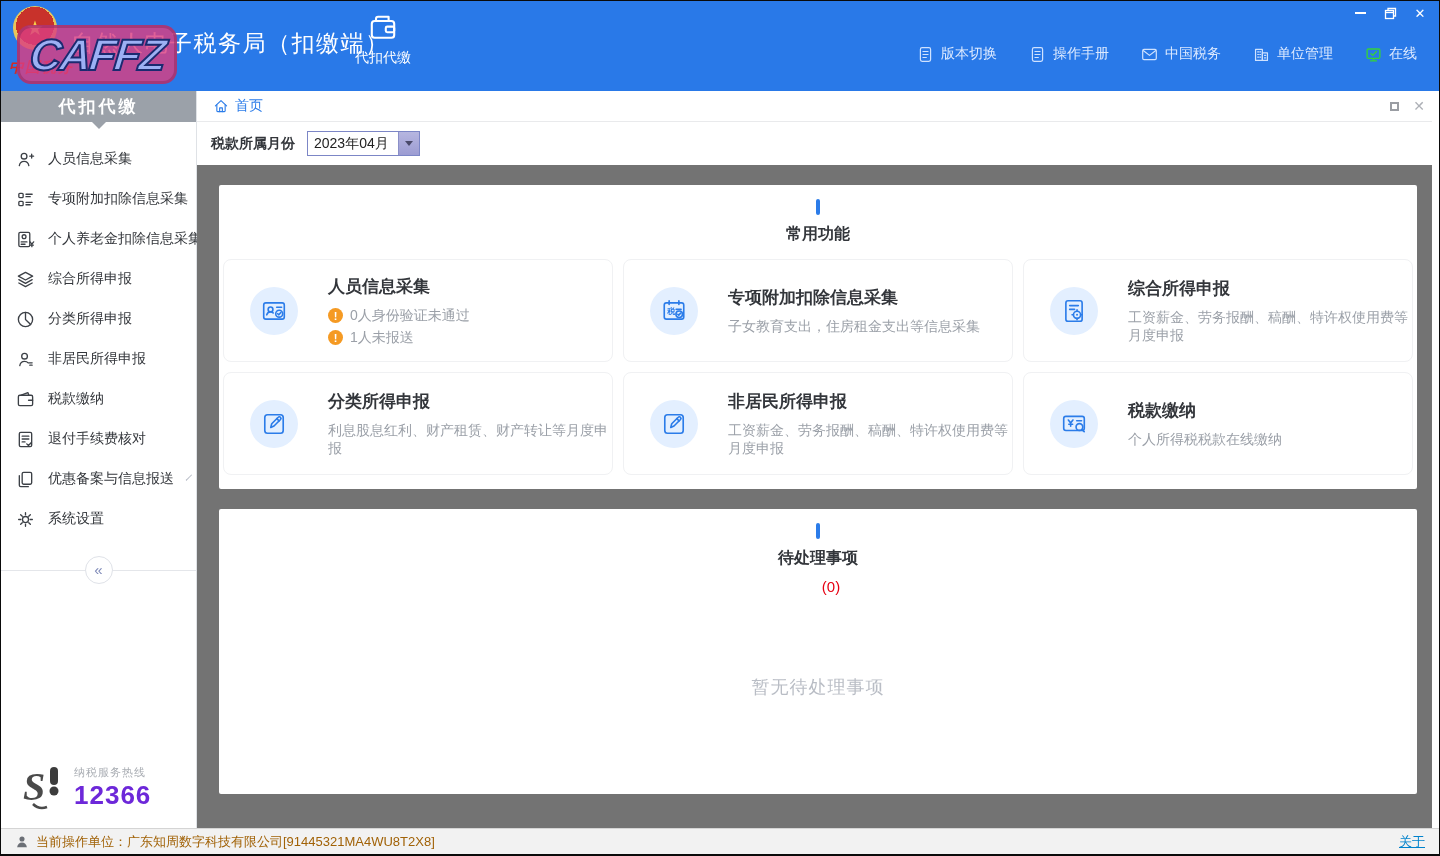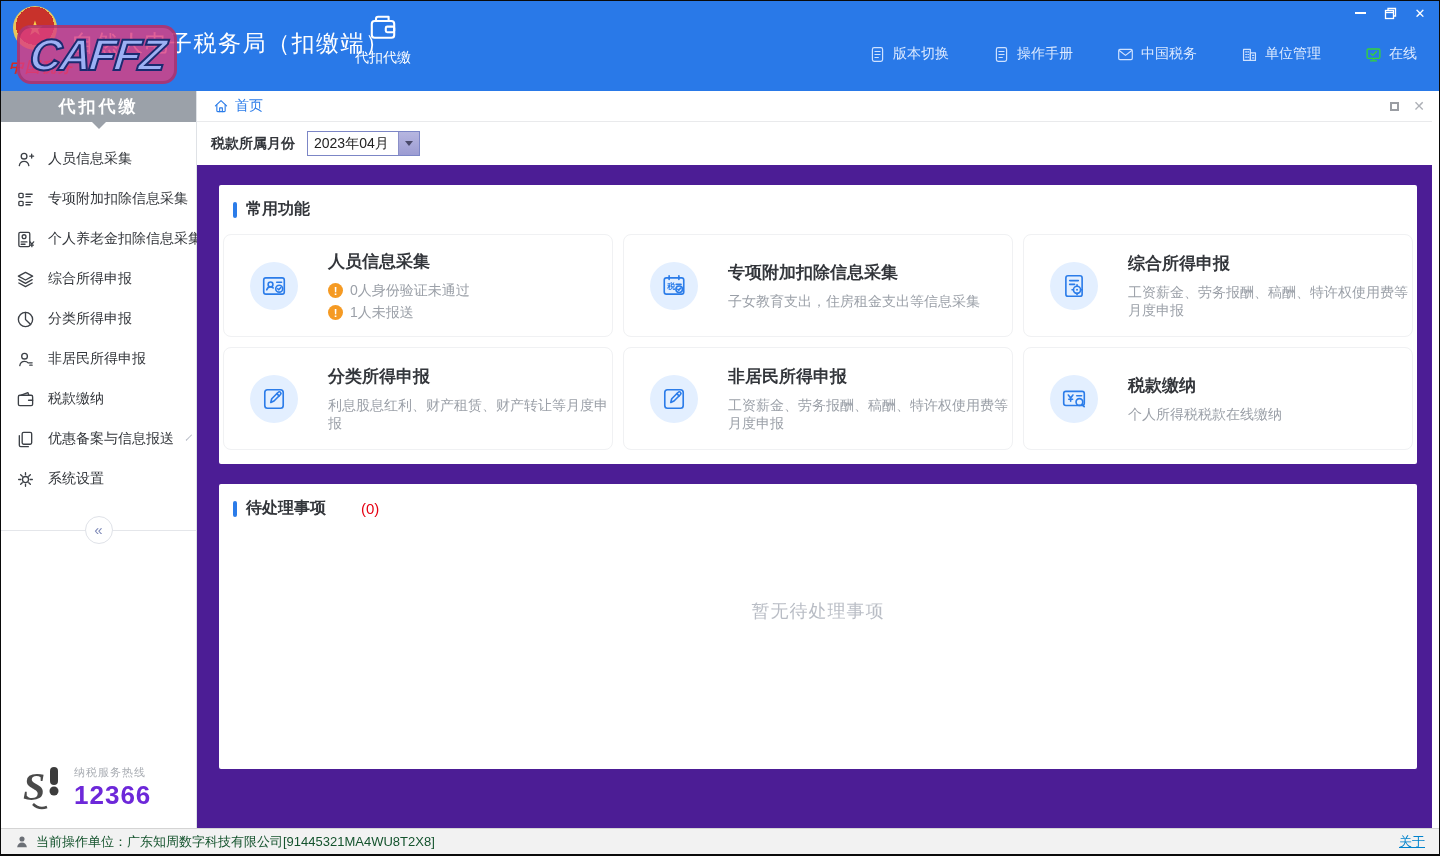--- a/index.html
+++ b/index.html
@@ -20,21 +20,21 @@
                letter-spacing:1.5px; color:#fff; z-index:2; }
   .watermark { position:absolute; left:16px; top:24px; width:160px; height:59px; z-index:3;
                background:rgba(219,62,129,.82); border:3px solid rgba(145,42,96,.55); border-radius:14px;
                display:flex; align-items:center; justify-content:center; }
   .watermark span { font-size:44px; font-style:italic; font-weight:900; color:#9db0f4;
                     -webkit-text-stroke:2px #1b2a70; letter-spacing:-2px; transform:skewX(-6deg); }
   .header-tab { position:absolute; left:348px; top:13px; width:68px; display:flex; flex-direction:column;
                 align-items:center; gap:7px; cursor:pointer; }
   .header-tab .ht-icon { width:30px; height:28px; color:#fff; }
   .header-tab .ht-label { font-size:14px; color:#fff; }
-  .header-menu { position:absolute; right:22px; top:44px; display:flex; align-items:center; gap:44px; }
+  .header-menu { position:absolute; right:22px; top:44px; display:flex; align-items:center; gap:32px; }
   .hm-item { display:flex; align-items:center; gap:7px; color:#ddeaff; font-size:14px; cursor:pointer; }
   .hm-item .mi-icon { width:17px; height:17px; color:#cfe2ff; }
   .hm-item.online .mi-icon { color:var(--online-green,#35d23a); }
   .win-controls { position:absolute; right:6px; top:3px; display:flex; gap:4px; }
   .wc { width:26px; height:18px; display:flex; align-items:center; justify-content:center;
         color:#fff; font-size:13px; cursor:pointer; }
   .wc .minbar { display:block; width:11px; border-top:2px solid #fff; }
   .wc svg { width:13px; height:13px; }
 
   
@@ -58,39 +58,39 @@
   .sb-collapse:before { content:""; position:absolute; left:0; right:0; top:50%; border-top:1px solid #e4e6ea; }
   .collapse-btn { position:relative; width:28px; height:28px; border-radius:50%; background:#fff;
                   border:1px solid #dfe2e8; color:#7f8ab8; font-size:15px; display:flex; align-items:center;
                   justify-content:center; cursor:pointer; padding-bottom:2px; }
   .hotline { position:absolute; left:22px; bottom:16px; display:flex; align-items:center; gap:9px; }
   .hotline-icon { width:42px; height:48px; color:#4a4a4a; }
   .hotline-label { font-size:11px; color:#a9adb3; letter-spacing:1px; margin-bottom:0; }
   .hotline-number { font-size:26px; font-weight:bold; color:#6d28d9; letter-spacing:1px; }
 
   
-  .content { position:absolute; left:196px; top:90px; right:0; bottom:26px; background:#4c1d95; }
+  .content { position:absolute; left:196px; top:90px; right:0; bottom:26px; background:#737373; }
   .tabbar { height:31px; background:#fff; border-bottom:1px solid #e9eaec; display:flex;
             align-items:center; padding:0 10px 0 16px; }
   .crumb { display:flex; align-items:center; gap:6px; color:var(--accent-blue,#2b7ce9); font-size:14px; cursor:pointer; }
   .crumb .home-icon { width:16px; height:16px; }
   .tabbar-right { margin-left:auto; display:flex; align-items:center; gap:14px; padding-right:4px; }
   .tb-max { width:9px; height:9px; border:2px solid #9a9da3; cursor:pointer; }
   .tb-close { color:#adb0b6; font-size:14px; line-height:1; cursor:pointer; }
   .filter-row { height:43px; background:#fff; display:flex; align-items:center; padding-left:14px; gap:12px; }
   .filter-label { font-size:14px; color:#33363b; font-weight:bold; }
   .month-select { width:113px; height:25px; border:1px solid #7c86c6; background:#fff; display:flex;
                   align-items:center; cursor:pointer; }
   .month-value { flex:1; font-size:14px; color:#222; padding-left:6px; }
   .month-btn { width:21px; height:100%; background:linear-gradient(#b6b6e0,#9c9cd2); border-left:1px solid #8a8fc8;
                display:flex; align-items:center; justify-content:center; }
   .month-btn:after { content:""; border:4px solid transparent; border-top:5px solid #4a4a6a; margin-top:4px; }
 
   .panel { margin:20px 22px 0; background:#fff; border-radius:2px; }
-  .sec-title { display:flex; align-items:center; padding:14px 14px 12px; gap:9px; }
+  .sec-title { display:flex; align-items:center; padding:14px 14px 12px; gap:9px;flex-direction:column; }
   .sec-bar { width:4px; height:16px; background:var(--accent-blue,#2b7ce9); border-radius:2px; }
   .sec-text { font-size:16px; color:#33363b; font-weight:bold; }
   .sec-count { margin-left:26px; font-size:15px; color:var(--count-red,#e60012); }
 
   .cards { display:grid; grid-template-columns:repeat(3,1fr); gap:10px; padding:2px 4px 14px; }
   .card { height:103px; border:1px solid #f0f1f3; border-radius:8px; display:flex; align-items:center;
           padding-left:26px; gap:30px; cursor:pointer; background:#fff; }
   .card-icon { width:48px; height:48px; border-radius:50%; background:#e3efff; color:var(--accent-blue,#2b7ce9);
                display:flex; align-items:center; justify-content:center; flex:none; }
   .card-icon svg { width:26px; height:26px; }
@@ -102,21 +102,21 @@
                font-size:11px; font-weight:bold; display:flex; align-items:center; justify-content:center; flex:none; }
 
   .todo-panel { height:285px; }
   .todo-empty { text-align:center; padding-top:68px; font-size:18px; color:#b9bdc5; letter-spacing:1px; }
   .scroll-strip { position:absolute; right:0; top:0; bottom:0; width:7px; background:#fff; }
 
   
   .statusbar { position:absolute; left:0; right:0; bottom:0; height:26px; background:#f2f2f2;
                border-top:1px solid #d4d4d4; display:flex; align-items:center; padding:0 14px; gap:7px; }
   .statusbar .sb-person { width:14px; height:14px; color:#6b6f76; }
-  .status-text { font-size:13px; color:#14532d; }
+  .status-text { font-size:13px; color:#a16207; }
   .about-link { margin-left:auto; font-size:13px; color:var(--link-blue,#0082cc); text-decoration:underline; cursor:pointer; }
 </style>
 </head>
 <body>
 
 <div id="window">
 
   <div class="header">
     <div class="emblem">
         <span class="star">★</span>
@@ -264,20 +264,29 @@
         <li class="sb-item">
           <span class="sb-icon"><svg viewBox="0 0 20 20" width="100%" height="100%" fill="none" stroke="currentColor" stroke-width="1.4" stroke-linecap="round" stroke-linejoin="round">
               <rect x="2.5" y="5.5" width="15" height="11" rx="1.5"></rect>
               <path d="M5.5 5.5l7-2.8 1 2.8"></path>
               <path d="M13.2 10.8h4.3"></path>
             </svg></span>
           <span class="sb-label">税款缴纳</span>
 
         </li>
 
+        <li class="sb-item">
+          <span class="sb-icon"><svg viewBox="0 0 20 20" width="100%" height="100%" fill="none" stroke="currentColor" stroke-width="1.4" stroke-linecap="round" stroke-linejoin="round">
+              <rect x="3.5" y="2.5" width="13" height="15" rx="1.5"></rect>
+              <path d="M6.5 6.5h7M6.5 9.5h7M6.5 12.5h3"></path>
+              <path d="M11.3 14.6l1.8 1.8 3.1-3.3"></path>
+            </svg></span>
+          <span class="sb-label">退付手续费核对</span>
+
+        </li>
 
         <li class="sb-item">
           <span class="sb-icon"><svg viewBox="0 0 20 20" width="100%" height="100%" fill="none" stroke="currentColor" stroke-width="1.4" stroke-linecap="round" stroke-linejoin="round">
               <rect x="6.5" y="2.5" width="10" height="12.5" rx="1.5"></rect>
               <path d="M13 17.5H5A1.5 1.5 0 0 1 3.5 16V6"></path>
             </svg></span>
           <span class="sb-label">优惠备案与信息报送</span>
           <span class="sb-chev"></span>
         </li>
 

